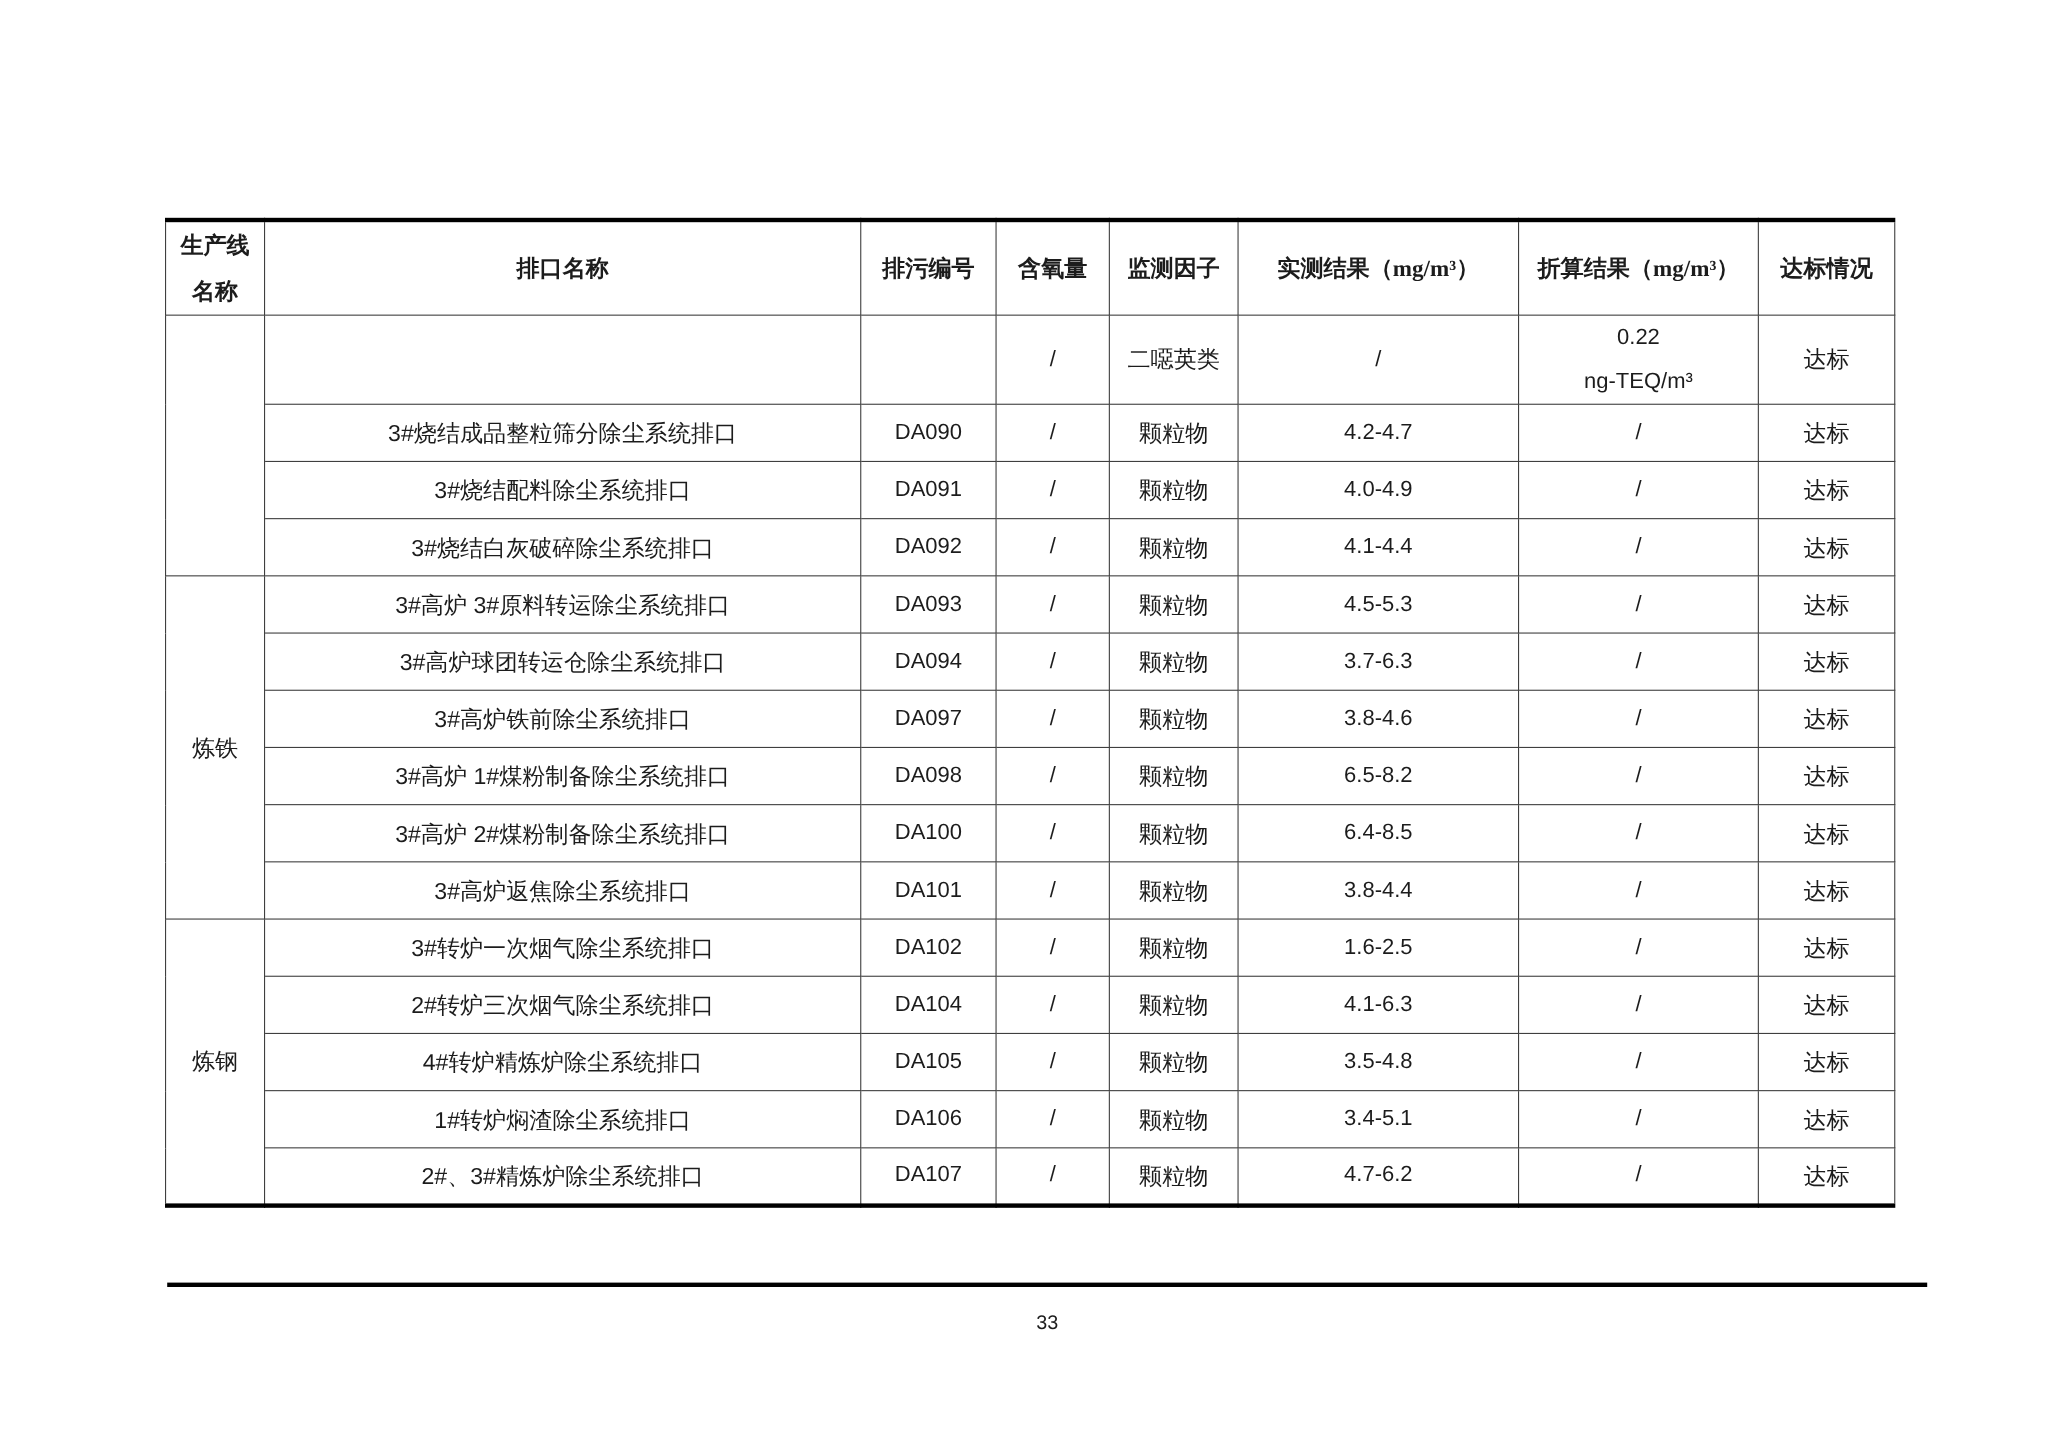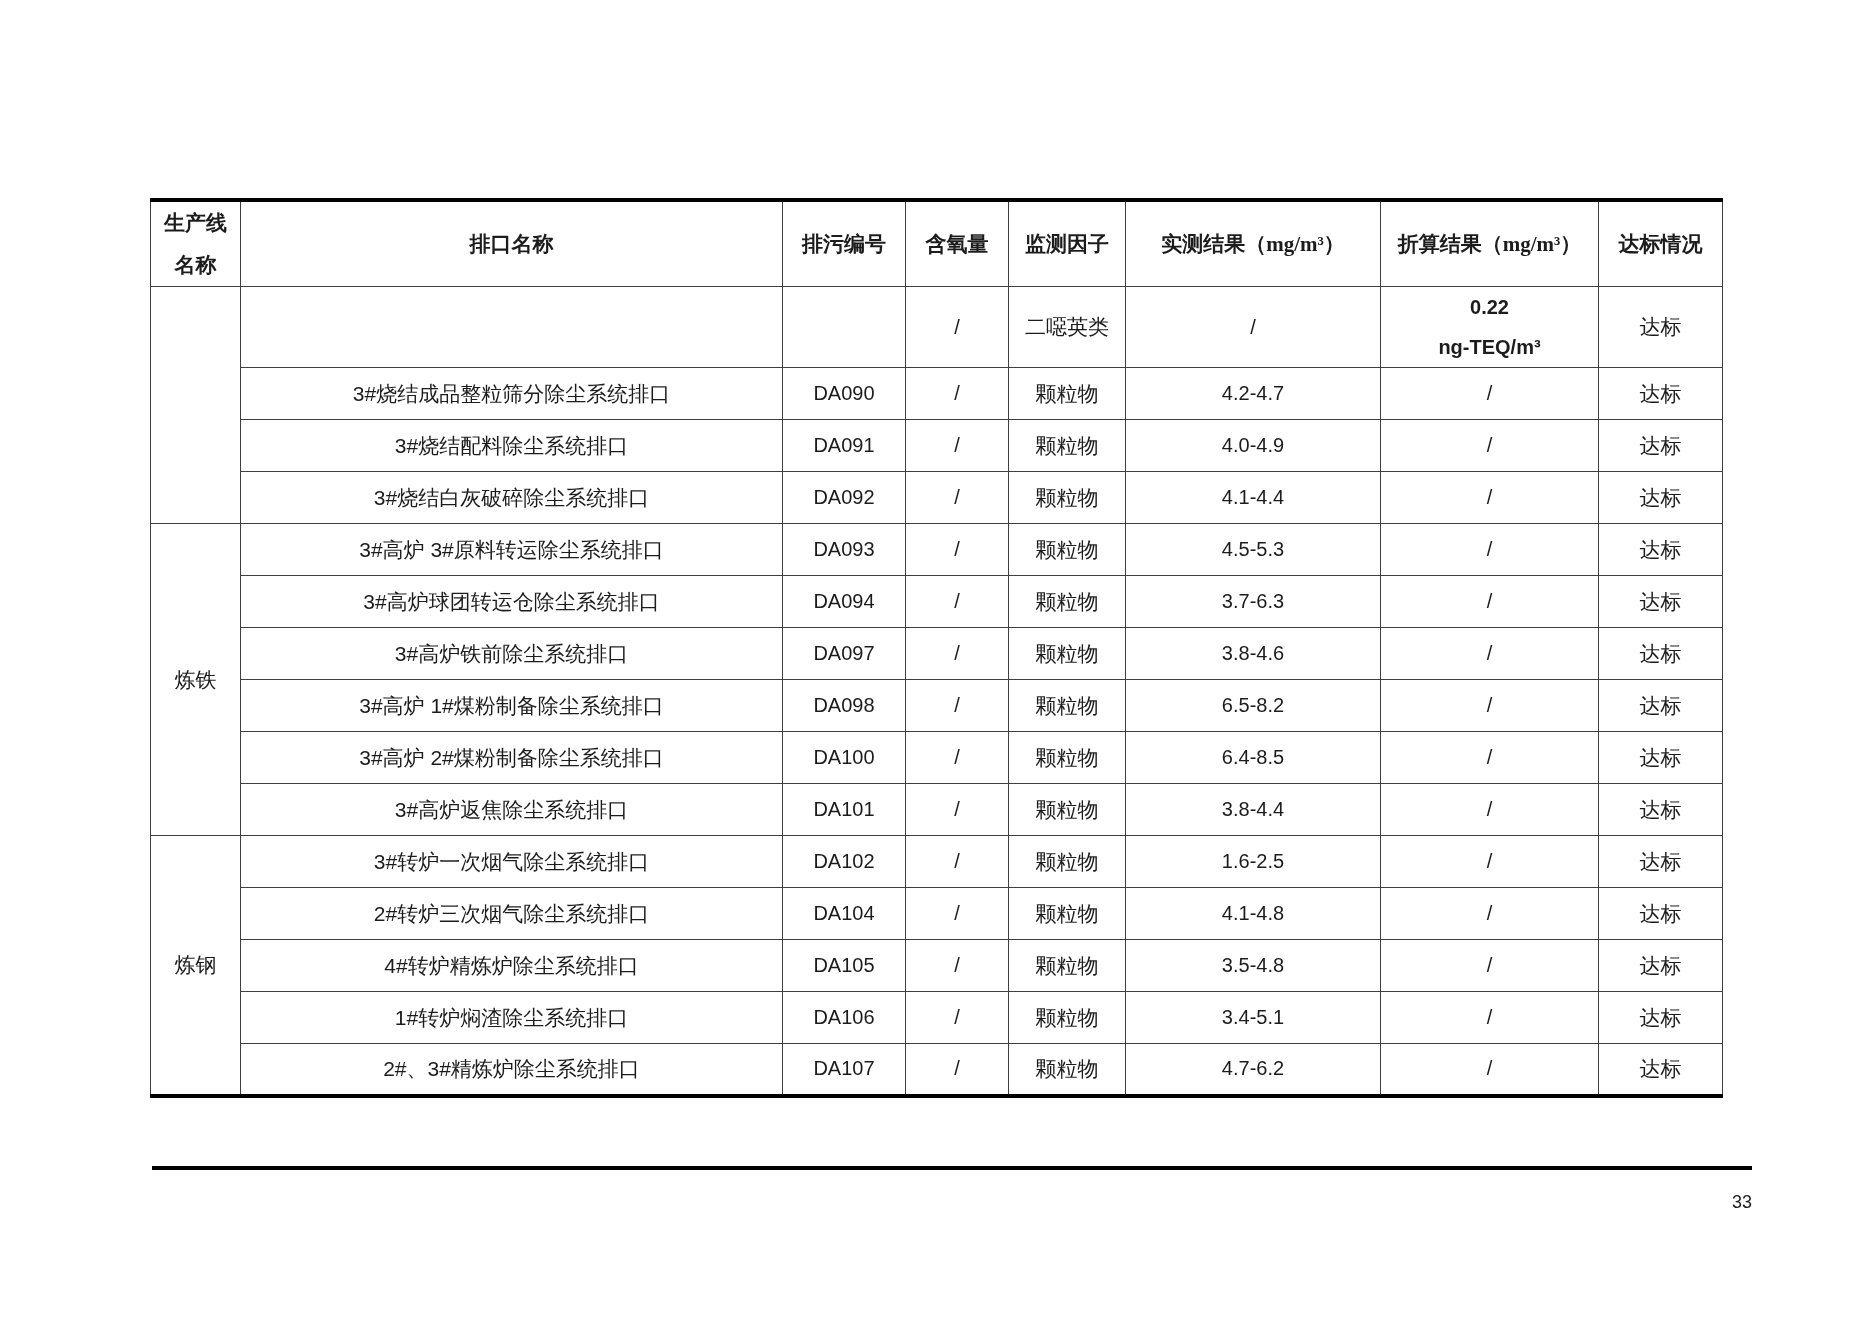--- a/index.html
+++ b/index.html
@@ -46,36 +46,35 @@
     font-family: Liberation Sans, sans-serif;
     font-size: 21px;
   }
   .num {
     font-family: "Liberation Sans", "DejaVu Sans", sans-serif;
     font-size: 20px;
   }
   .multiline {
     white-space: pre-line;
     line-height: 2.0;
-    font-weight: bold;
   }
   .footer-rule {
     position: absolute;
     left: 152px;
     top: 1166px;
     width: 1600px;
     height: 4px;
     background: #000;
   }
   .page-number {
     position: absolute;
     left: 152px;
     top: 1192px;
     width: 1600px;
-    text-align: right;
+    text-align: center;
     font-family: "Liberation Sans", "DejaVu Sans", sans-serif;
     font-size: 18px;
     color: #1c1c1c;
   }
 </style>
 </head>
 <body>
 
 <div class="table-wrap">
   <table class="report">
@@ -204,21 +203,21 @@
         <td class="cjk">颗粒物</td>
         <td class="num">1.6-2.5</td>
         <td class="num">/</td>
         <td class="cjk">达标</td>
       </tr>
       <tr>
         <td class="cjk">2#转炉三次烟气除尘系统排口</td>
         <td class="num">DA104</td>
         <td class="num">/</td>
         <td class="cjk">颗粒物</td>
-        <td class="num">4.1-4.8</td>
+        <td class="num">4.1-6.3</td>
         <td class="num">/</td>
         <td class="cjk">达标</td>
       </tr>
       <tr>
         <td class="cjk">4#转炉精炼炉除尘系统排口</td>
         <td class="num">DA105</td>
         <td class="num">/</td>
         <td class="cjk">颗粒物</td>
         <td class="num">3.5-4.8</td>
         <td class="num">/</td>

